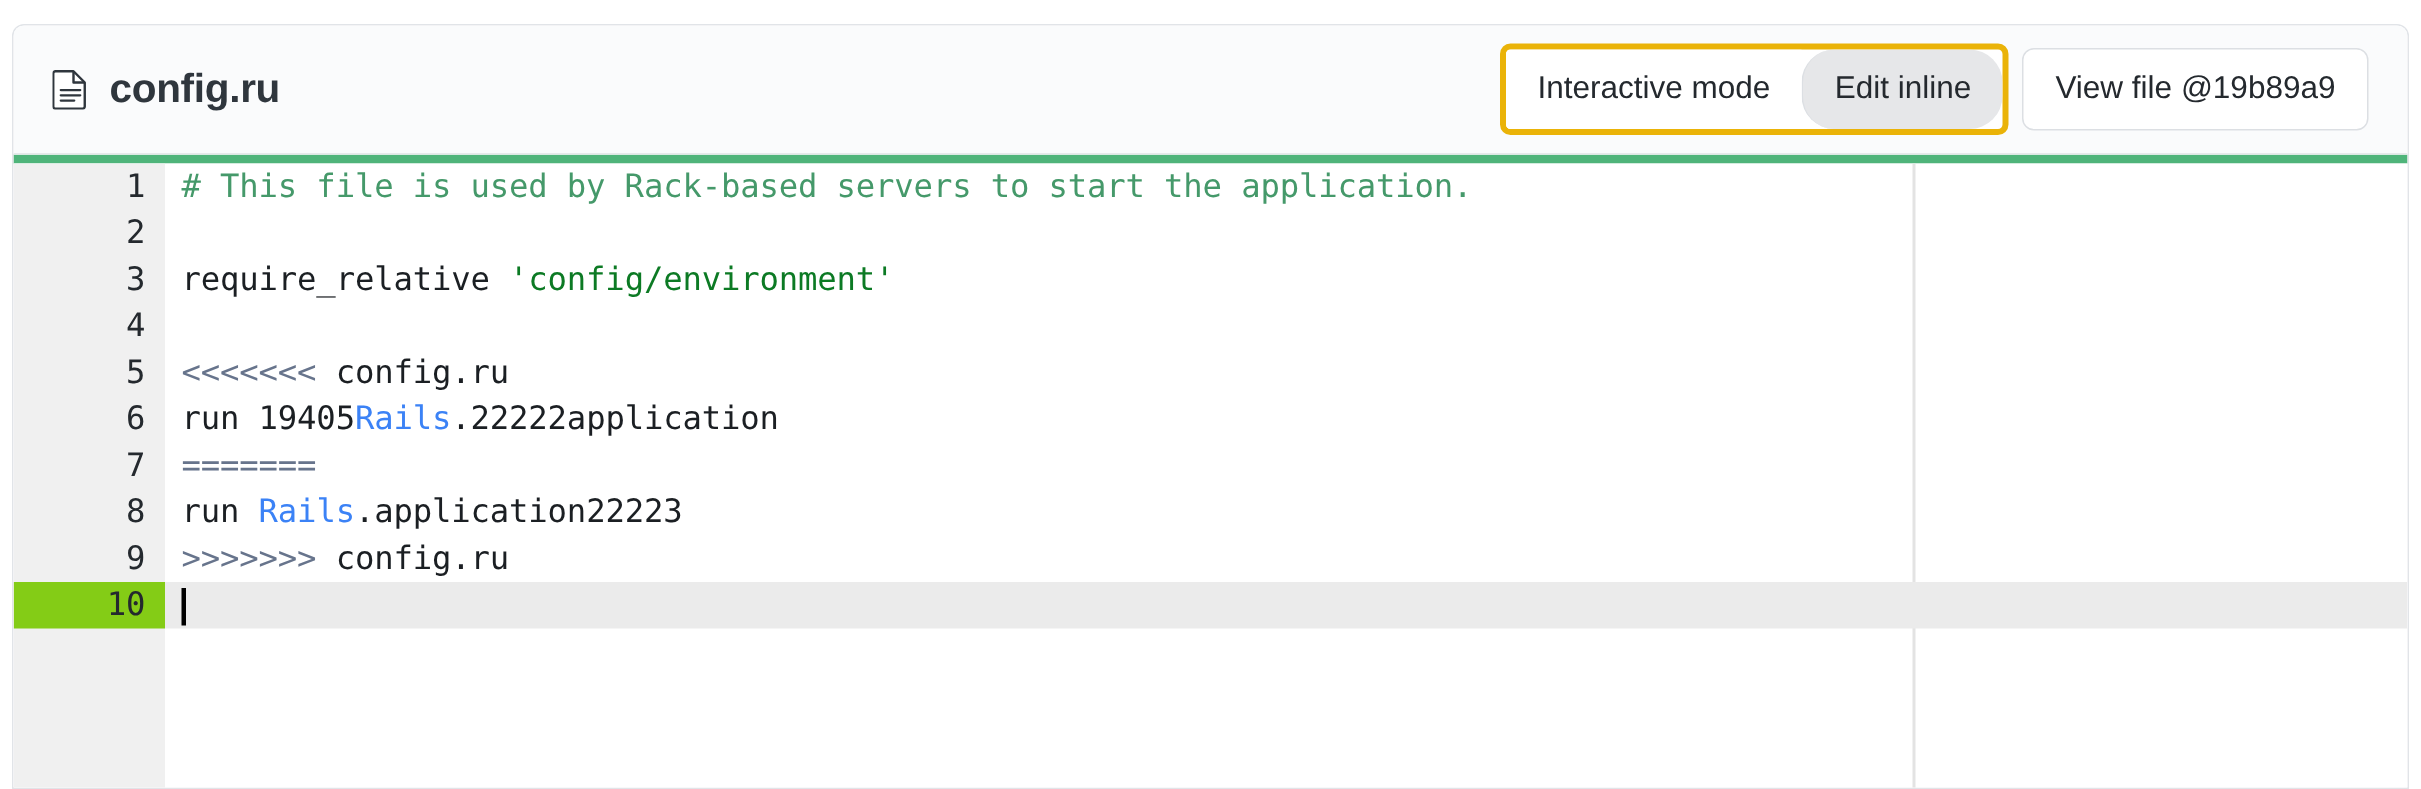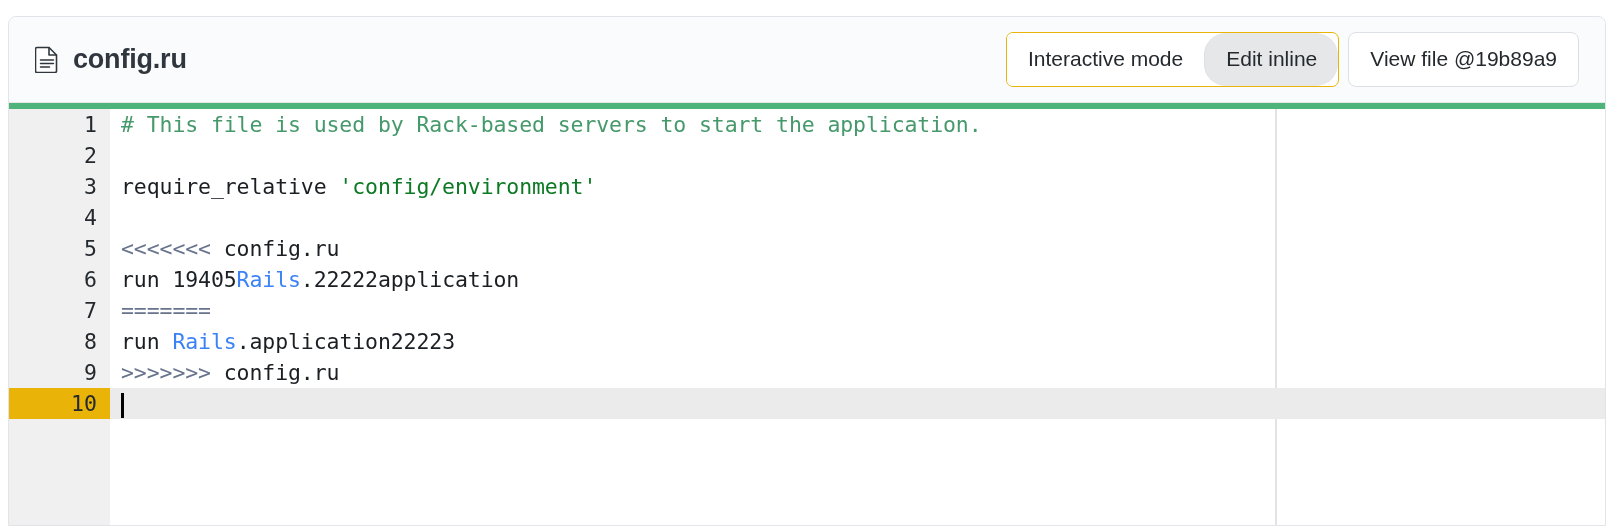--- a/index.html
+++ b/index.html
@@ -57,21 +57,21 @@
   }
 
   .header-actions {
     margin-left: auto;
     display: flex;
     align-items: center;
     gap: 9px;
   }
   .btn-group {
     display: flex;
-    border: 1px solid #eab308;
+    border: 4px solid #eab308;
     border-radius: 7px;
     overflow: hidden;
     background: #ffffff;
   }
   .btn {
     font-family: "Liberation Sans", sans-serif;
     font-size: 21px;
     color: #24292e;
     background: #ffffff;
     border: none;
@@ -143,21 +143,21 @@
     min-width: 101px;
     text-align: right;
     padding-right: 13px;
     box-sizing: border-box;
     color: #24292e;
     font-size: 21.5px;
     font-family: "DejaVu Sans Mono", monospace;
     user-select: none;
   }
   .code-line.active .ln {
-    background: #eab308;
+    background: #84cc16;
   }
   .lt {
     padding-left: 11px;
     white-space: pre;
     color: #24292e;
     letter-spacing: -0.1px;
     text-align: right;
   }
   .tok-comment { color: #45996a; }
   .tok-string  { color: #0c7a24; }

